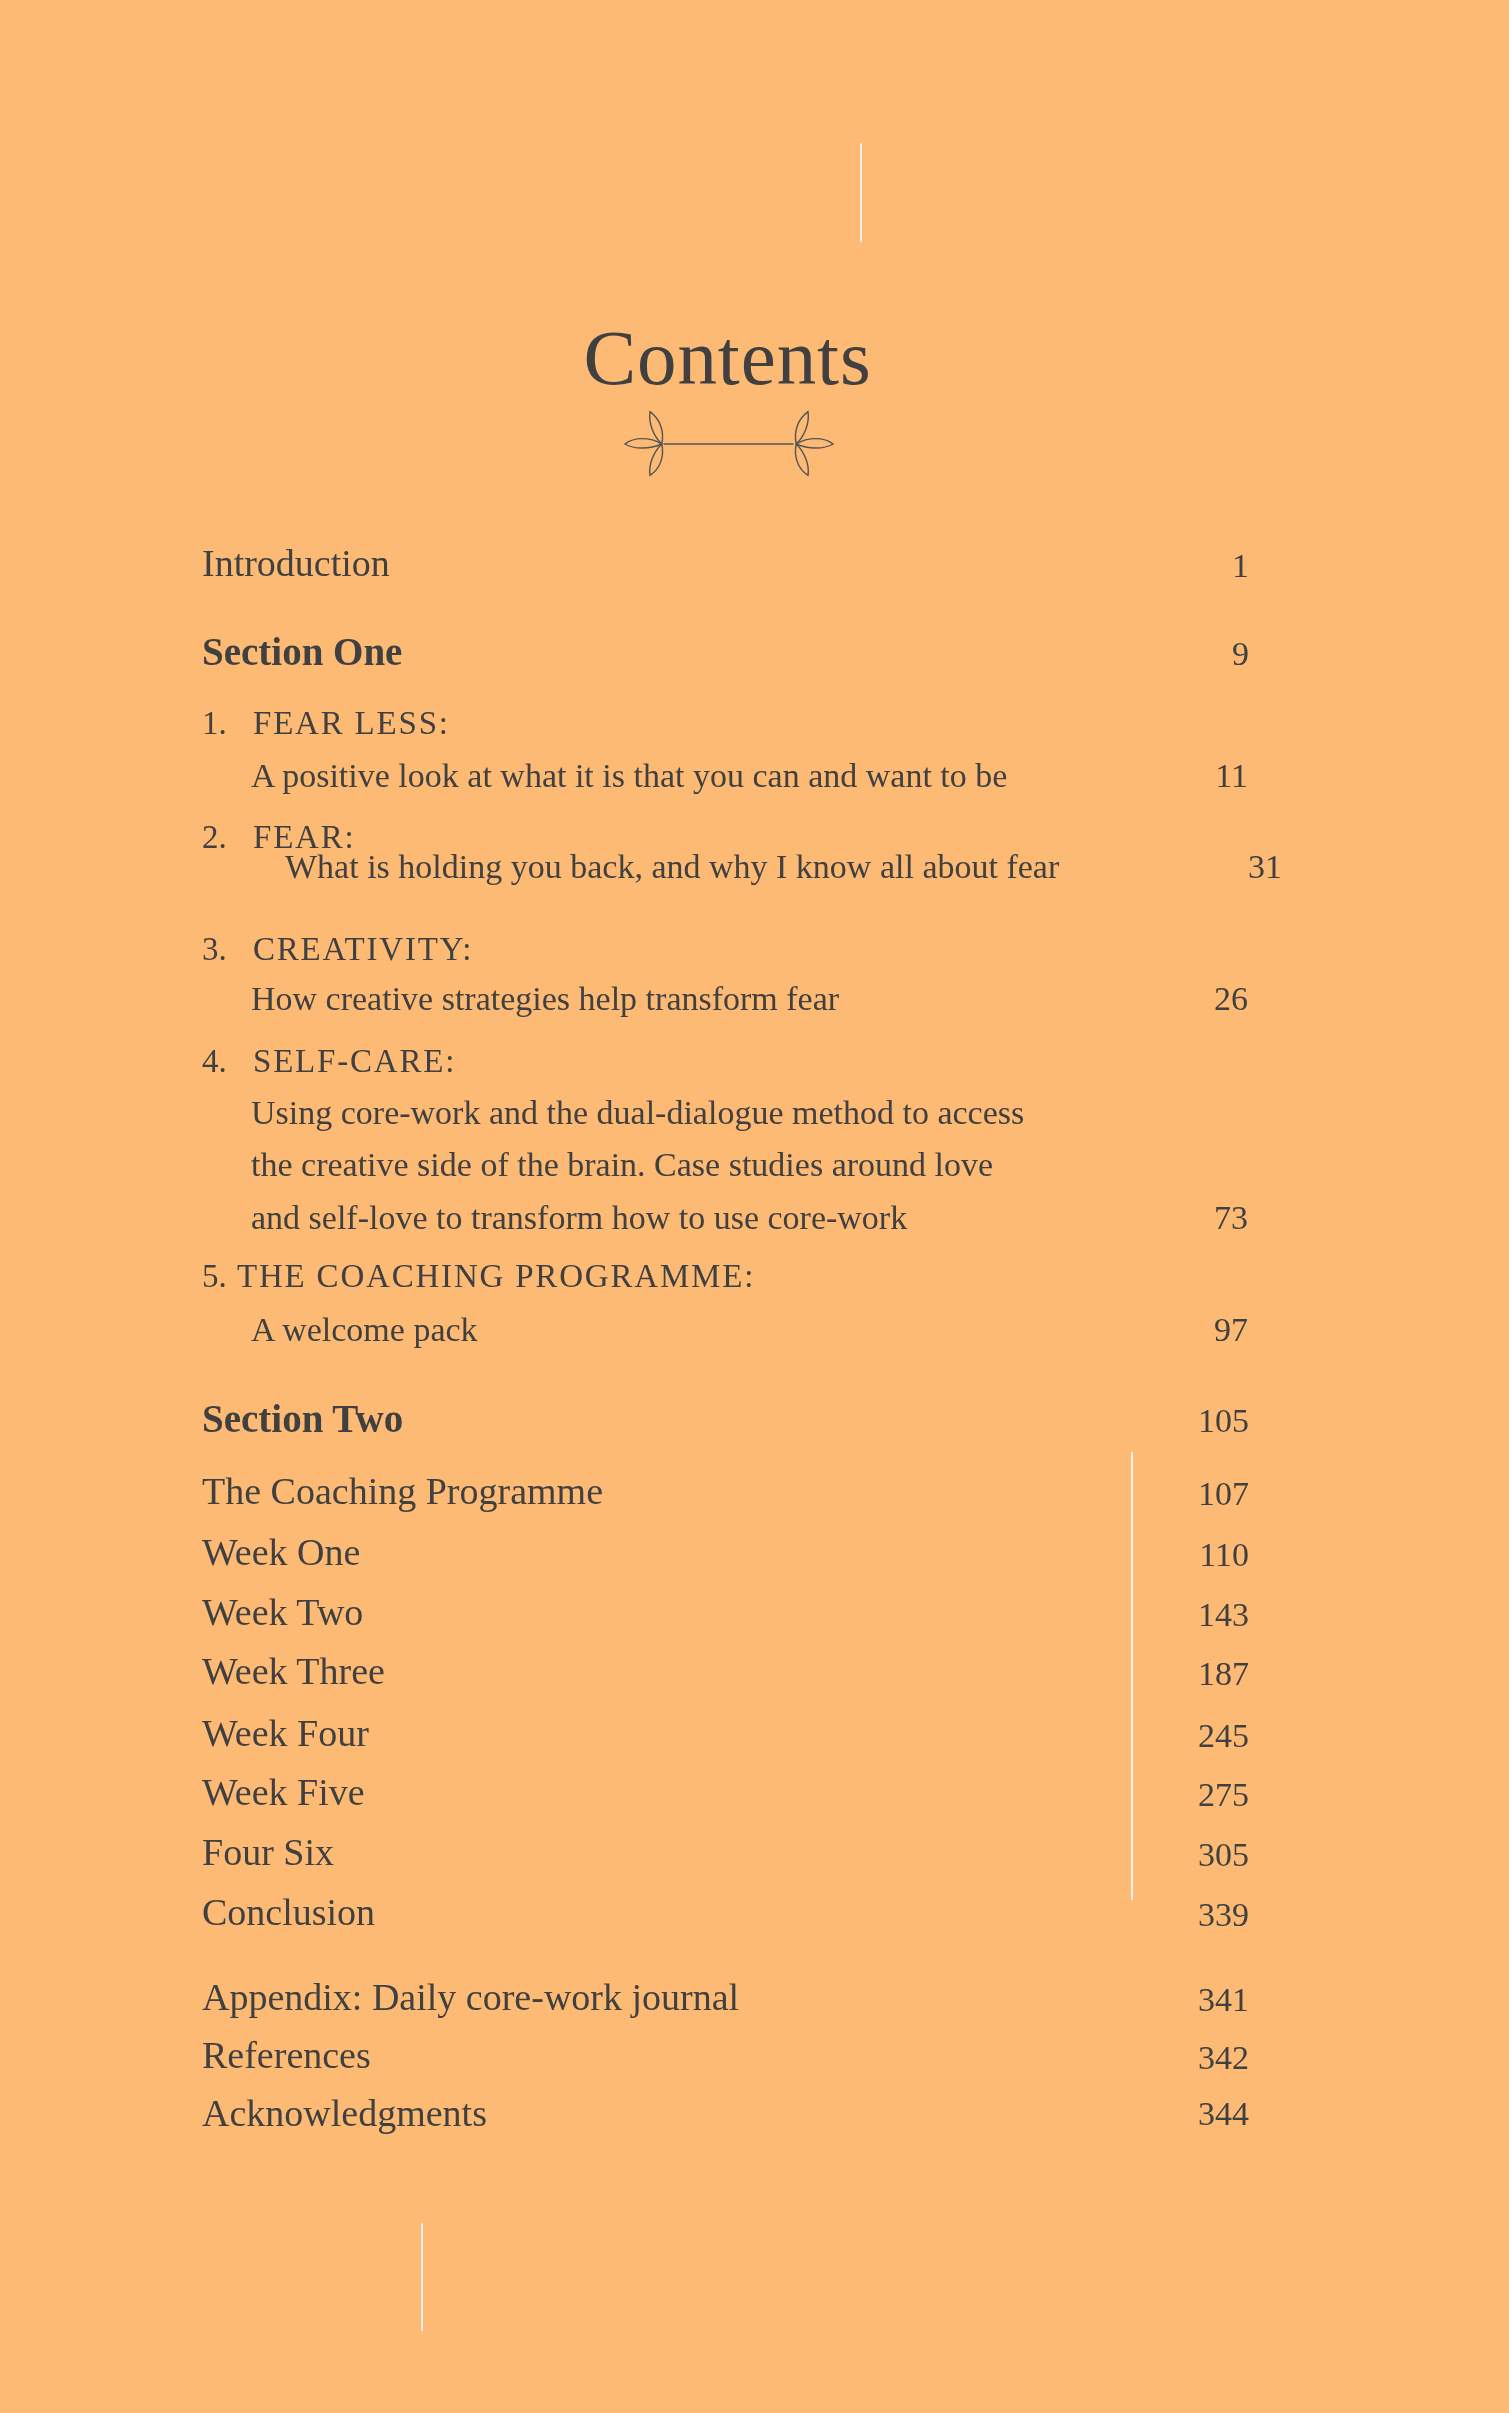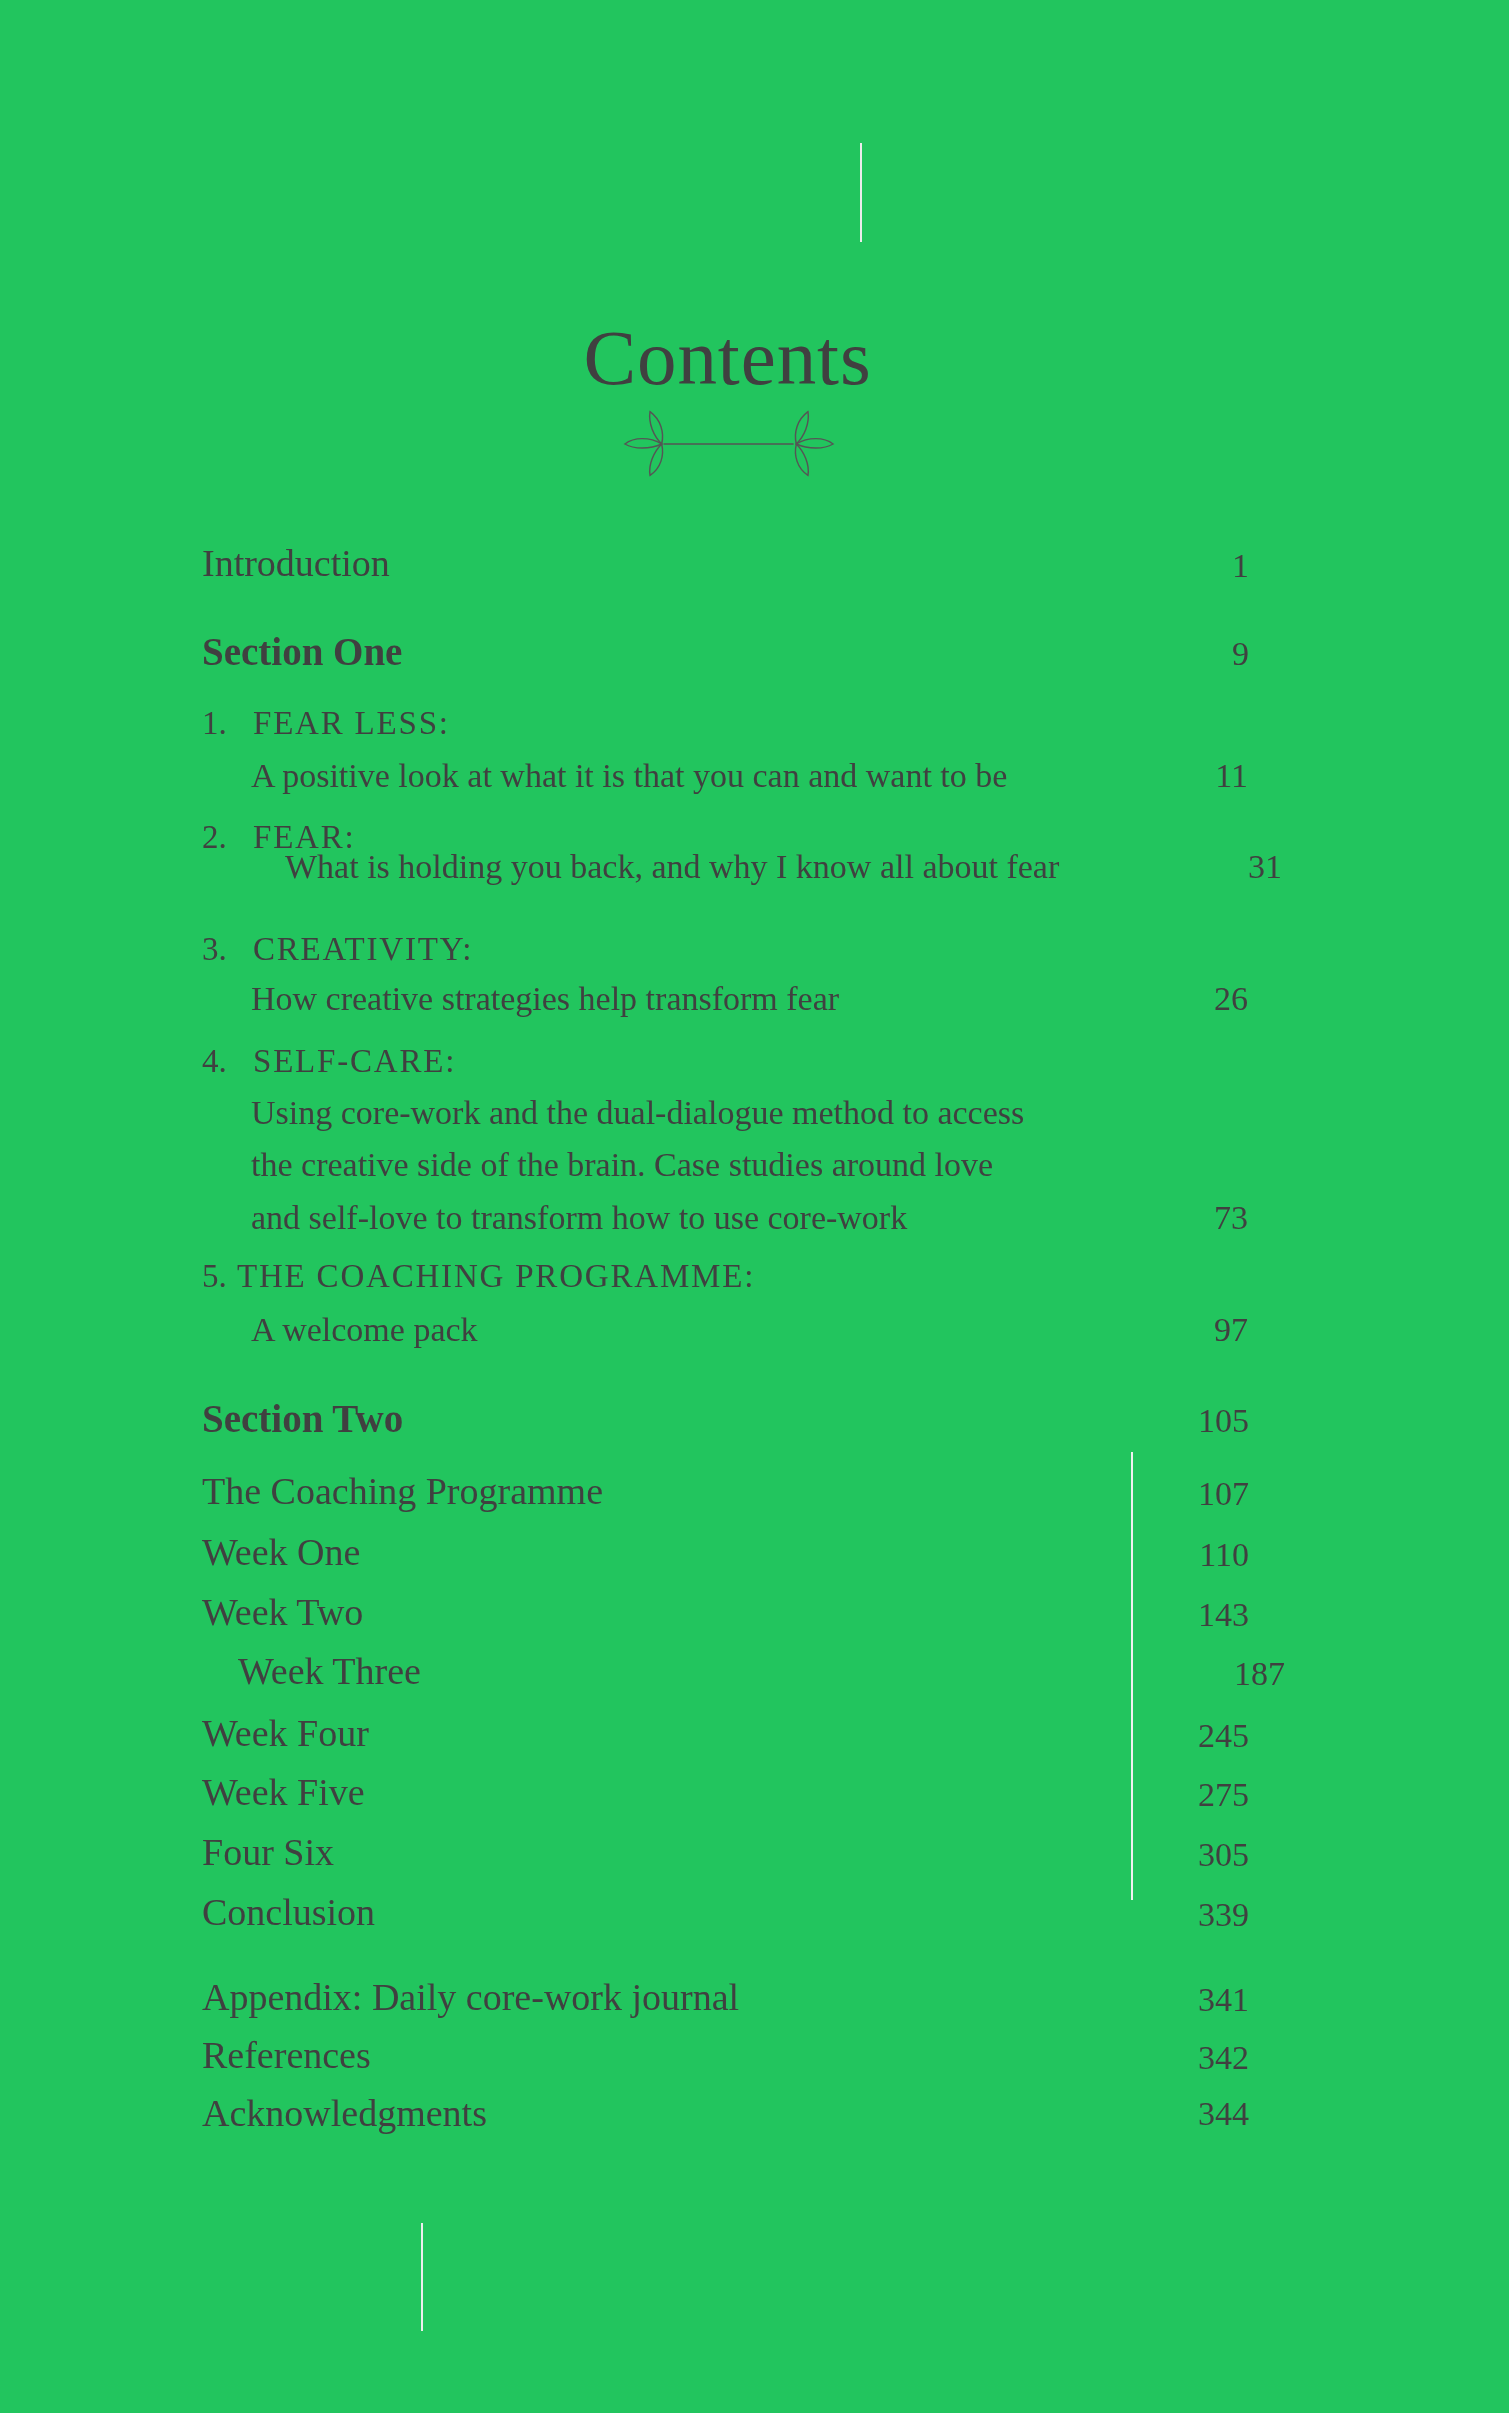--- a/index.html
+++ b/index.html
@@ -1,18 +1,18 @@
 <!DOCTYPE html>
 <html style="font-size:14.3px"><head>
 <meta charset="utf-8">
 <style>
   html, body { margin:0; padding:0; background:#ffffff; }
   body { width:1509px; height:2413px; position:relative; overflow:hidden;
          font-family:"Liberation Serif","DejaVu Serif",serif; color:#404040; }
-  .page { position:absolute; left:0; top:0; width:1509px; height:2413px; background:#22c55e; }
+  .page { position:absolute; left:0; top:0; width:1509px; height:2413px; background:#fdba74; }
   .title { position:absolute; left:0; width:1455px; text-align:center; top:265px;
            font-size:79px; line-height:1; font-weight:normal; letter-spacing:0.9px; }
   .ornament { position:absolute; left:623px; top:409px; width:212px; height:70px; }
   .row { position:absolute; left:202px; width:1047px; line-height:1; white-space:nowrap; }
   .row .pg { position:absolute; right:0; top:0; font-size:34px; }
   .top  { font-size:38px; }
   .sec  { font-size:39px; font-weight:bold; }
   .chap { font-size:33px; letter-spacing:1.8px; }
   .chap .num { display:inline-block; width:51px; letter-spacing:0; }
   .sub  { font-size:34px; left:251px; width:997px; }
@@ -109,21 +109,21 @@
     <span class="pg" style="top:4.5px;">107</span>
   </div>
   <div class="row top" style="top:1533px;">
     <span>Week One</span>
     <span class="pg" style="top:4.5px;">110</span>
   </div>
   <div class="row top" style="top:1593px;">
     <span>Week Two</span>
     <span class="pg" style="top:4.5px;">143</span>
   </div>
-  <div class="row top" style="top:1652px;margin-left:36px;">
+  <div class="row top" style="top:1652px;">
     <span>Week Three</span>
     <span class="pg" style="top:4.5px;">187</span>
   </div>
   <div class="row top" style="top:1714px;">
     <span>Week Four</span>
     <span class="pg" style="top:4.5px;">245</span>
   </div>
   <div class="row top" style="top:1773px;">
     <span>Week Five</span>
     <span class="pg" style="top:4.5px;">275</span>

